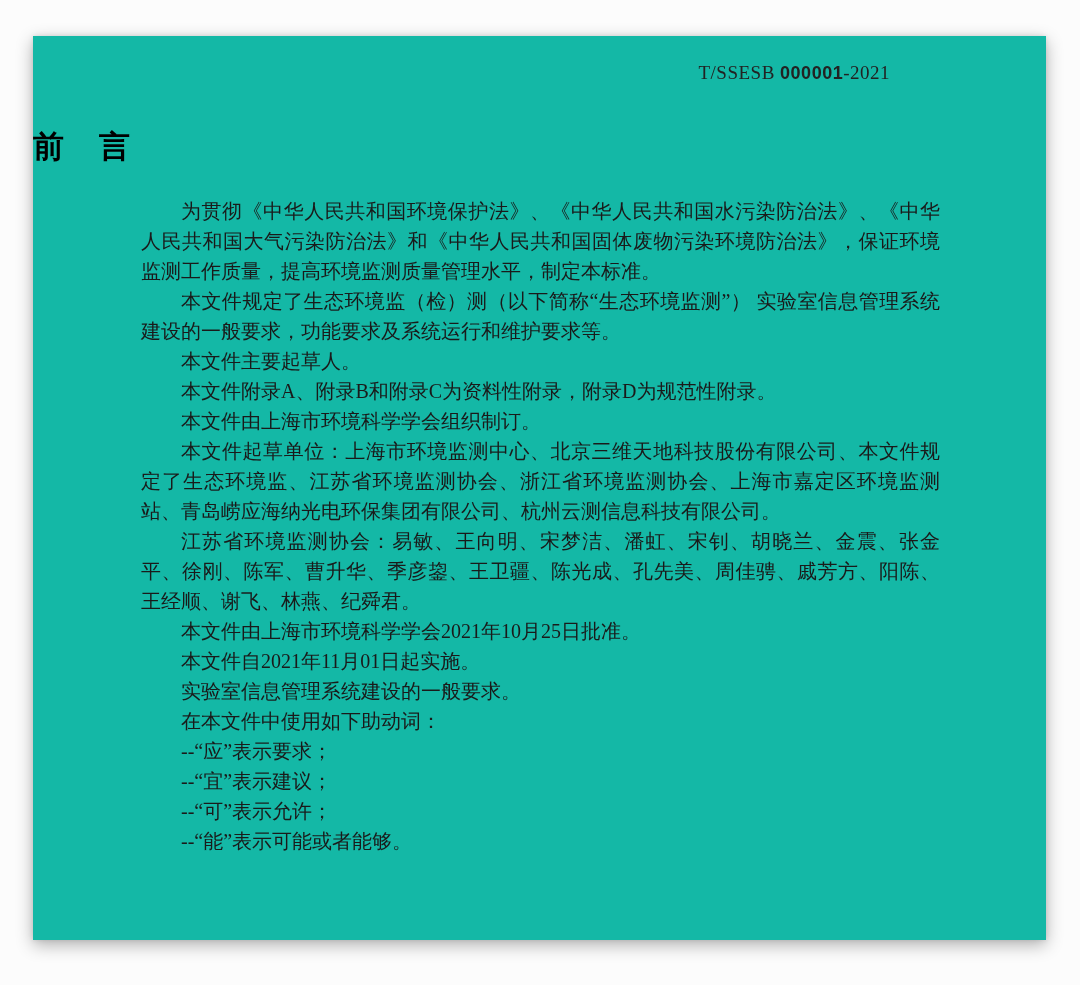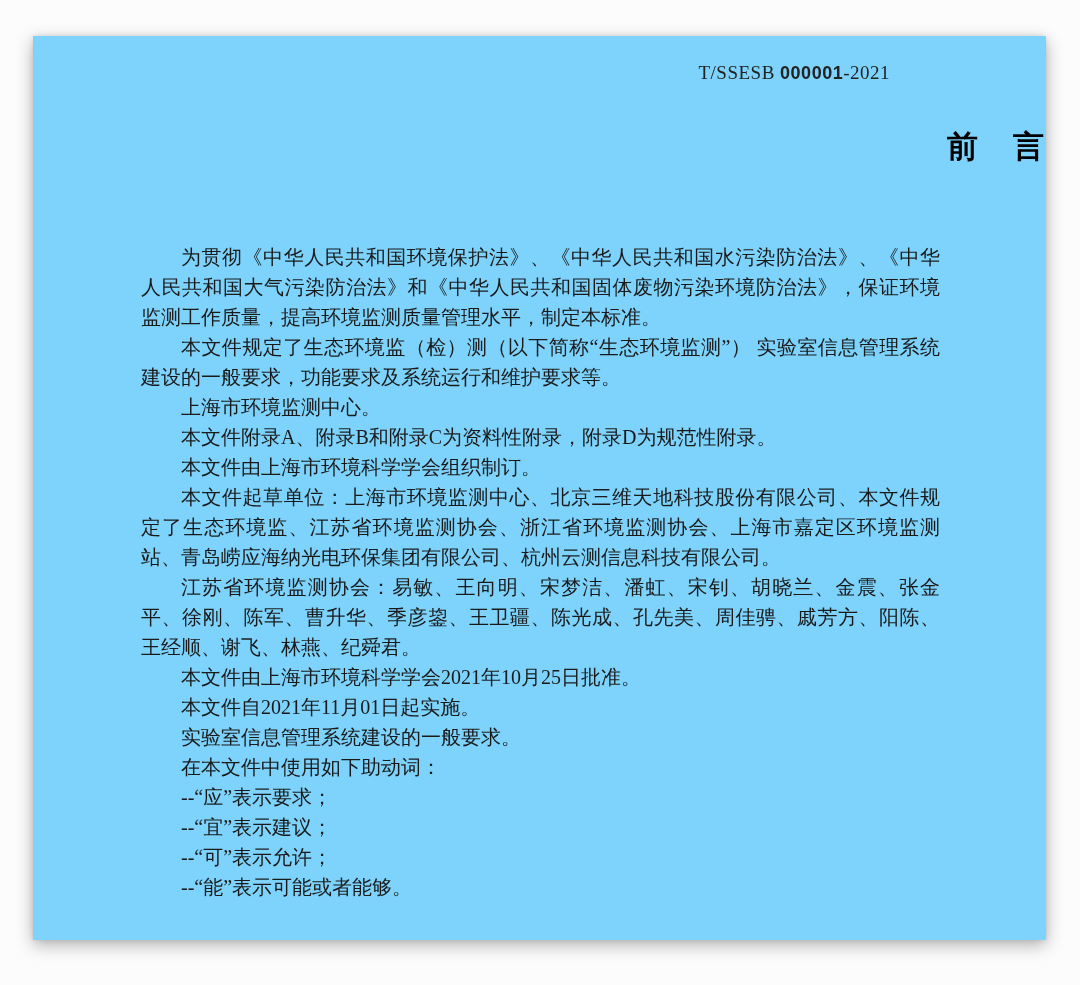--- a/index.html
+++ b/index.html
@@ -15,49 +15,49 @@
     position: relative;
     width: 1080px;
     height: 985px;
   }
   .paper {
     position: absolute;
     left: 33px;
     top: 36px;
     width: 1013px;
     height: 904px;
-    background: #7dd3fc;
+    background: #14b8a6;
     box-shadow: 0 5px 16px rgba(0,0,0,0.30), 0 0 5px rgba(0,0,0,0.10);
     box-sizing: border-box;
   }
   .doc-header {
     margin-top: 26px;
     padding-right: 156px;
     text-align: right;
     font-size: 19px;
     color: #222222;
     letter-spacing: 0.5px;
     white-space: nowrap;
   }
   .doc-code-number {
     font-family: "Liberation Sans", "DejaVu Sans", sans-serif;
     font-weight: 700;
     font-size: 18px;
   }
   .doc-title {
     margin: 42px 0 0 0;
-    text-align: right;
+    text-align: left;
     font-family: "Liberation Sans", "DejaVu Sans", sans-serif;
     font-weight: 700;
     font-size: 31px;
     color: #000000;
     letter-spacing: 2px;
   }
   .doc-body {
-    margin-top: 74px;
+    margin-top: 28px;
     padding: 0 106px 0 108px;
     font-size: 20px;
     line-height: 30px;
     color: #1a1a1a;
     text-align: justify;
     text-justify: inter-ideograph;
   }
   .para {
     margin: 0;
     text-indent: 2em;
@@ -69,21 +69,21 @@
 <div class="canvas">
   <div class="paper">
 
     <div class="doc-header"><span>T/SSESB </span><span class="doc-code-number">000001</span><span>-2021</span></div>
 
     <h1 class="doc-title">前　言</h1>
 
     <div class="doc-body">
         <p class="para">为贯彻《中华人民共和国环境保护法》、《中华人民共和国水污染防治法》、《中华人民共和国大气污染防治法》和《中华人民共和国固体废物污染环境防治法》，保证环境监测工作质量，提高环境监测质量管理水平，制定本标准。</p>
         <p class="para">本文件规定了生态环境监（检）测（以下简称“生态环境监测”） 实验室信息管理系统建设的一般要求，功能要求及系统运行和维护要求等。</p>
-        <p class="para">上海市环境监测中心。</p>
+        <p class="para">本文件主要起草人。</p>
         <p class="para">本文件附录A、附录B和附录C为资料性附录，附录D为规范性附录。</p>
         <p class="para">本文件由上海市环境科学学会组织制订。</p>
         <p class="para">本文件起草单位：上海市环境监测中心、北京三维天地科技股份有限公司、本文件规定了生态环境监、江苏省环境监测协会、浙江省环境监测协会、上海市嘉定区环境监测站、青岛崂应海纳光电环保集团有限公司、杭州云测信息科技有限公司。</p>
         <p class="para">江苏省环境监测协会：易敏、王向明、宋梦洁、潘虹、宋钊、胡晓兰、金震、张金平、徐刚、陈军、曹升华、季彦鋆、王卫疆、陈光成、孔先美、周佳骋、戚芳方、阳陈、王经顺、谢飞、林燕、纪舜君。</p>
         <p class="para">本文件由上海市环境科学学会2021年10月25日批准。</p>
         <p class="para">本文件自2021年11月01日起实施。</p>
         <p class="para">实验室信息管理系统建设的一般要求。</p>
         <p class="para">在本文件中使用如下助动词：</p>
         <p class="para">--“应”表示要求；</p>
         <p class="para">--“宜”表示建议；</p>

